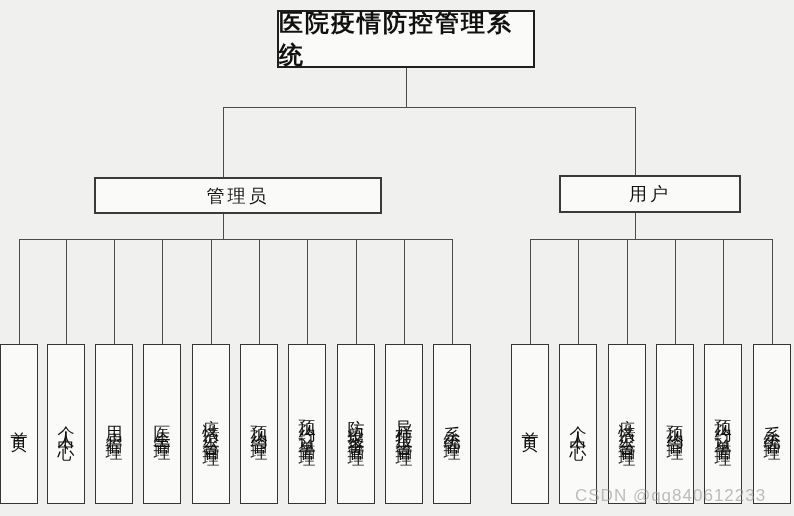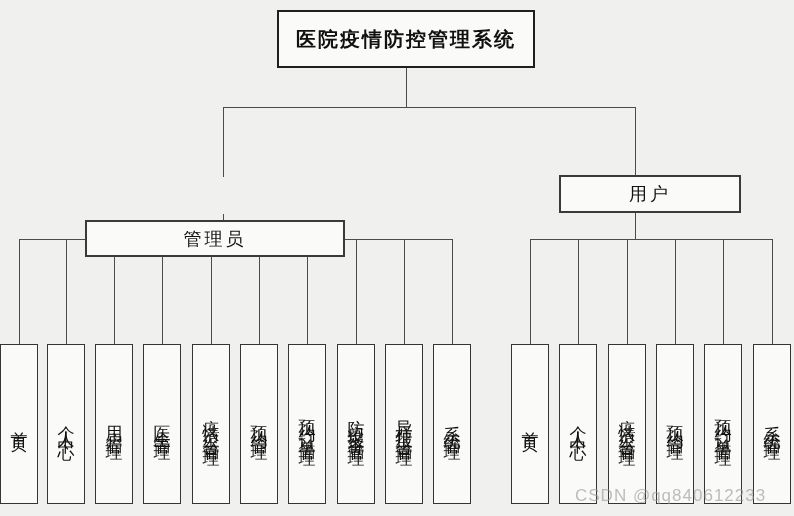--- a/index.html
+++ b/index.html
@@ -24,21 +24,21 @@
     background: #fafaf8;
     border: 1px solid #3d3d3d;
     display: flex;
     align-items: center;
     justify-content: center;
     color: #111;
     z-index: 2;
   }
   .node.root {
     border: 2px solid #1f1f1f;
-    font-size: 20px;
+    font-size: 24px;
     letter-spacing: 2px;
     font-weight: 600;
   }
   .node.branch {
     border: 2px solid #3a3a3a;
     font-size: 18px;
     letter-spacing: 3px;
   }
   .node.leaf {
     border: 1px solid #353535;
@@ -91,21 +91,21 @@
       <line x1="627" y1="239" x2="627" y2="344" stroke="#4b4b4b" stroke-width="1" shape-rendering="crispEdges"></line>
       <line x1="675" y1="239" x2="675" y2="344" stroke="#4b4b4b" stroke-width="1" shape-rendering="crispEdges"></line>
       <line x1="723" y1="239" x2="723" y2="344" stroke="#4b4b4b" stroke-width="1" shape-rendering="crispEdges"></line>
       <line x1="772" y1="239" x2="772" y2="344" stroke="#4b4b4b" stroke-width="1" shape-rendering="crispEdges"></line>
     </svg>
 
   <div class="node root" id="root-node" style="left: 277px; top: 10px; width: 258px; height: 58px;">
     <span>医院疫情防控管理系统</span>
   </div>
 
-  <div class="node branch" id="branch-0" style="left: 85px; top: 177px; width: 260px; height: 37px; margin-top: 43px;">
+  <div class="node branch" id="branch-0" style="left: 94px; top: 177px; width: 288px; height: 37px;">
     <span>管理员</span>
   </div>
 
   <div class="node branch" id="branch-1" style="left: 559px; top: 175px; width: 182px; height: 38px;">
     <span>用户</span>
   </div>
 
   <div id="leaves">
       <div class="node leaf" style="left: 0px; top: 344px; width: 38px; height: 160px;">
         <span class="vtext">首页</span>

